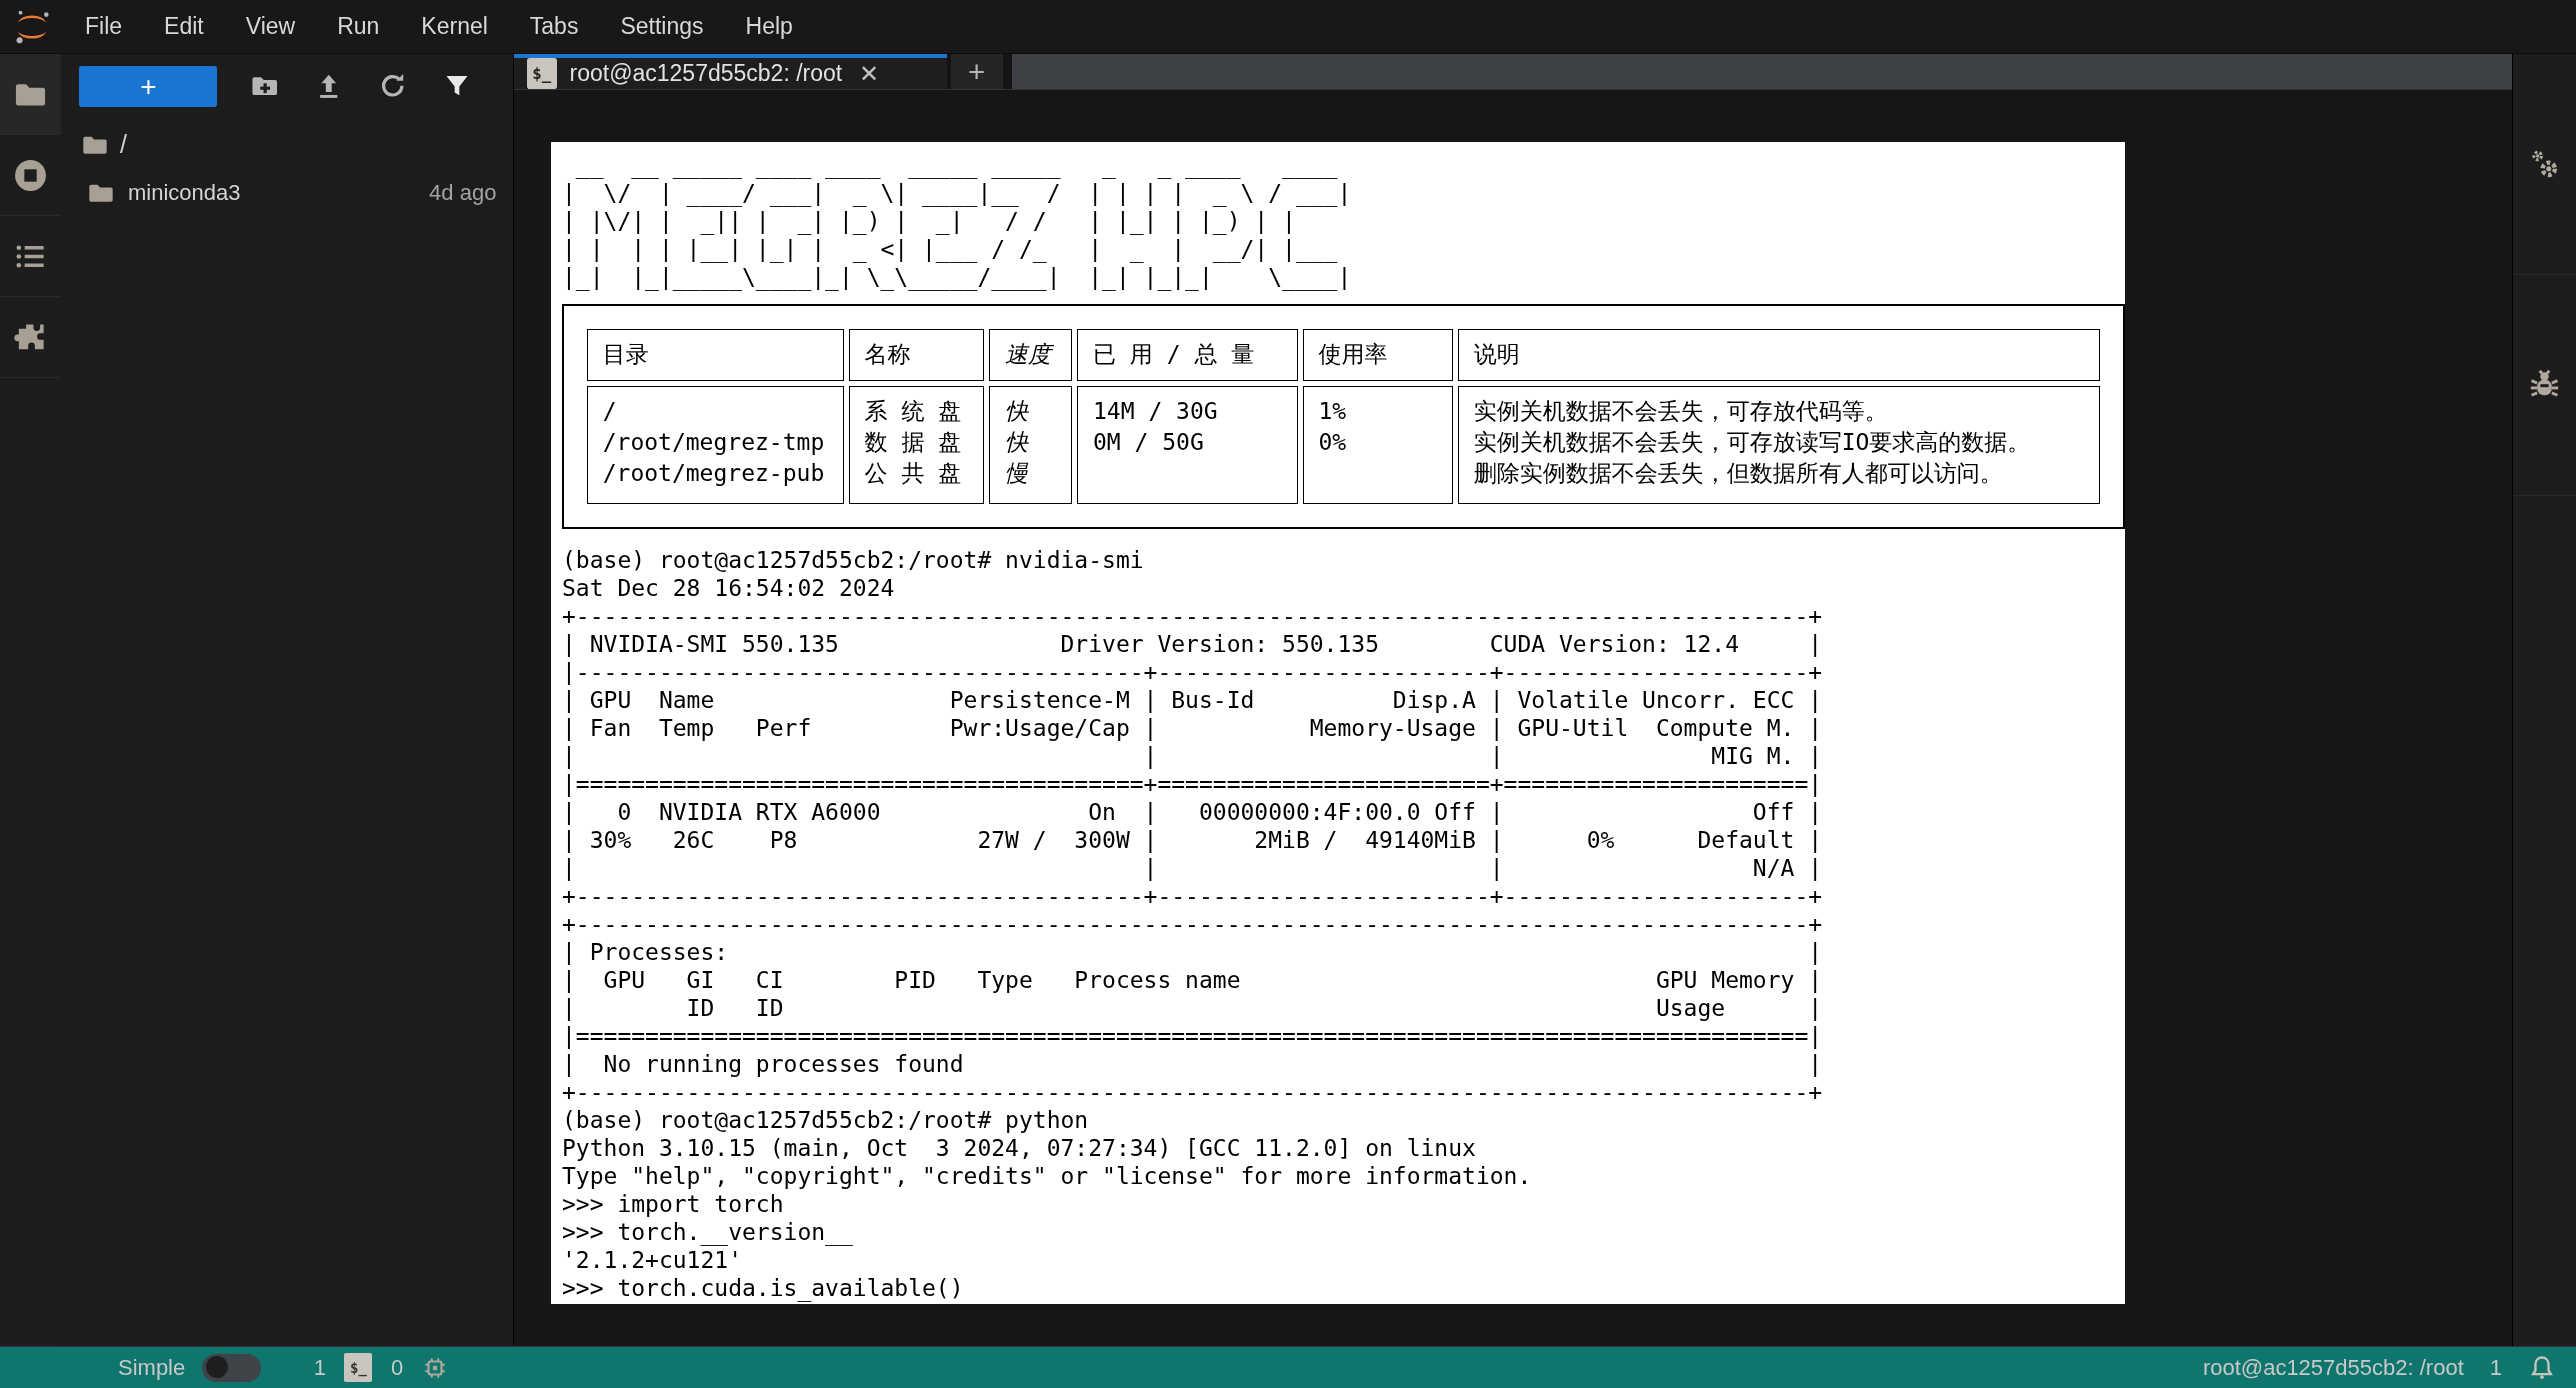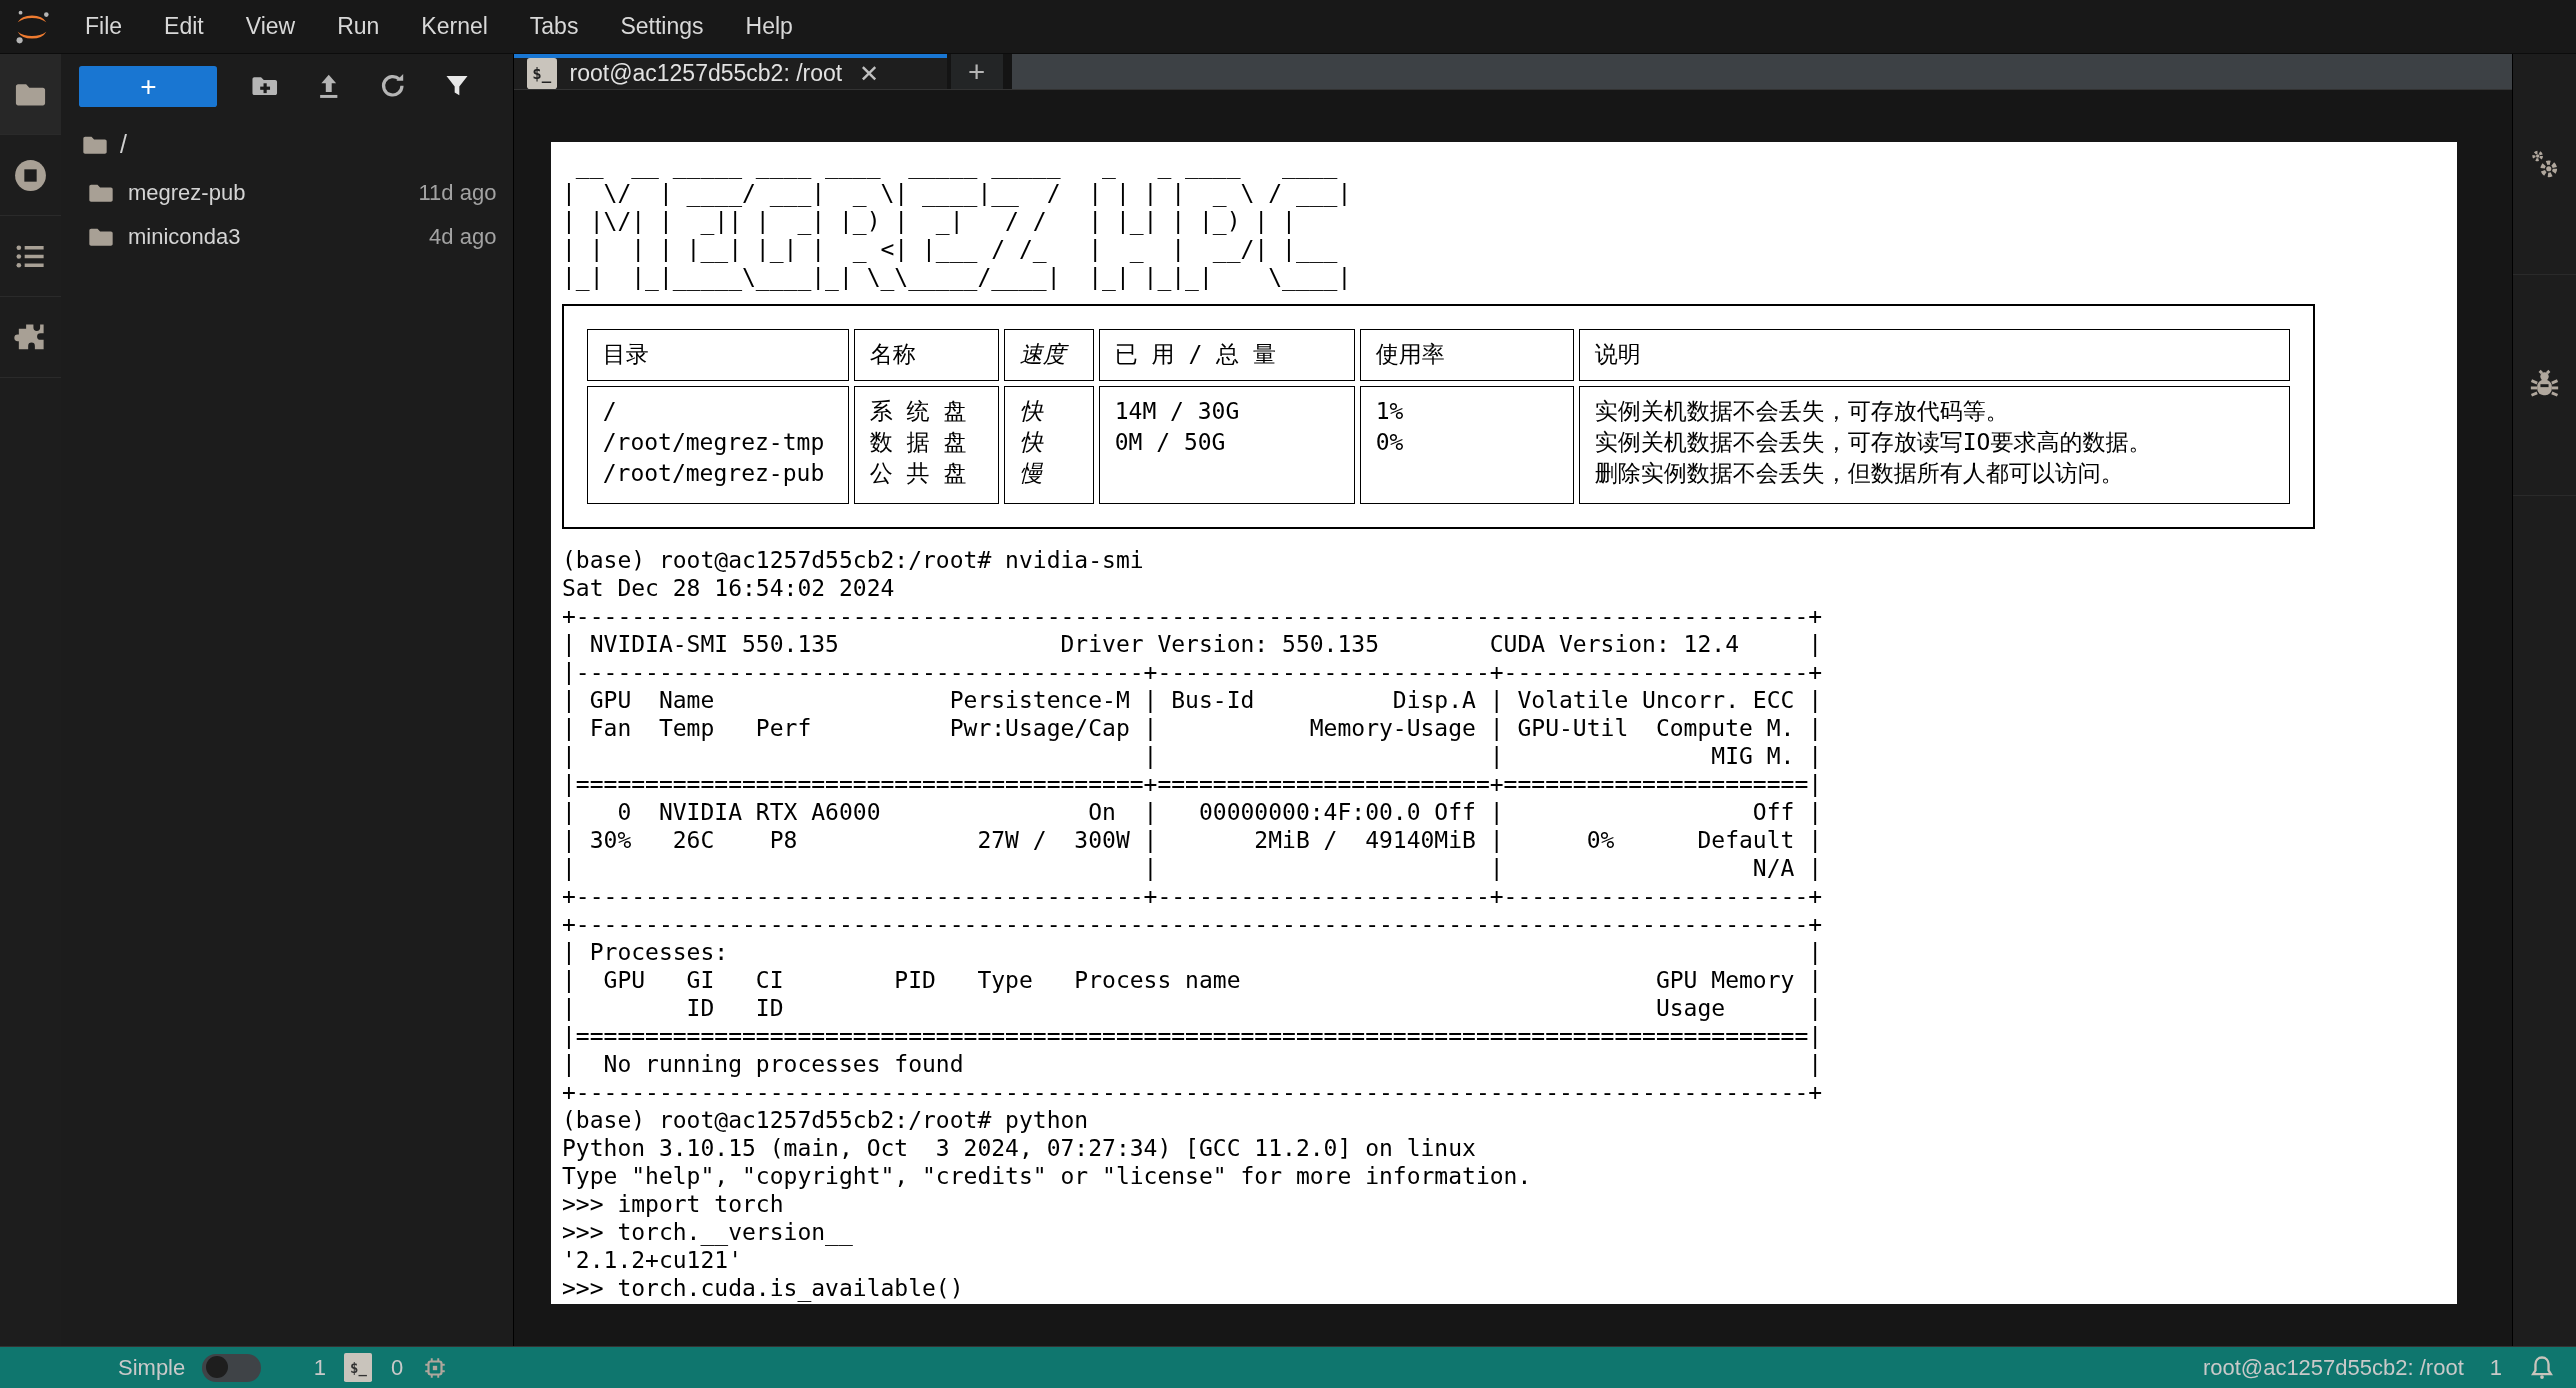--- a/index.html
+++ b/index.html
@@ -51,21 +51,21 @@
          display:flex; align-items:center; gap:13px; padding:0 13px; }
   .term-badge { width:29.5px; height:31px; background:#c9c4bc; border-radius:2.8px; color:#222;
                 font-family:"DejaVu Sans Mono", monospace; font-size:15.7px; font-weight:bold;
                 display:flex; align-items:center; justify-content:center; }
   .tab-title { color:#e2e2e2; font-size:23px; white-space:nowrap; }
   .tab-close { color:#c0c0c0; font-size:24px; margin-left:3.7px; }
   .tab-add { width:52px; background:#232526; color:#b5b5b5; font-size:29.5px;
              display:flex; align-items:center; justify-content:center; }
   .tab-underline { height:2.8px; background:#1a1a1a; border-bottom:0.9px solid #333; }
   .term-outer { flex:1; padding:28px 55px 46px 37px; }
-  .term-view { width:1906px; height:1162px; background:#ffffff; color:#000;
+  .term-view { width:1574px; height:1162px; background:#ffffff; color:#000;
                font-family:"DejaVu Sans Mono", monospace; font-size:23px; line-height:28px;
                padding:9.2px 0 0 11px; overflow:hidden;margin-top:24px; }
   .pre { white-space:pre; }
 
   
   .disk-wrap { display:inline-block; border:2.8px double #000; padding:18px; margin:13px 0 11px 0; }
   table.disk { border-collapse:separate; border-spacing:5.5px; }
   table.disk th, table.disk td { border:1.8px solid #000; font-weight:normal; text-align:left;
       font-family:"DejaVu Sans Mono", monospace; font-size:23px; vertical-align:top;
       padding:9.2px 14.7px; white-space:pre; line-height:31px; }
@@ -173,27 +173,20 @@
         <svg width="28" height="28" viewBox="0 0 24 24">
           <path d="M3 3.5 h18 L14 12.5 v7.5 l-4 -2.5 v-5 Z" fill="#e8e8e8"></path>
         </svg>
       </div>
     </div>
     <div class="breadcrumb">
       <svg width="28" height="28" viewBox="0 0 24 24">
         <path d="M2 6.5 c0-.8.7-1.5 1.5-1.5 H9 l2.2 2.3 H20.5 c.8 0 1.5.7 1.5 1.5 V18 c0 .8-.7 1.5-1.5 1.5 H3.5 C2.7 19.5 2 18.8 2 18 Z" fill="#a8a095"></path>
       </svg>
       <span>/</span>
-    </div>
-    <div class="fb-row">
-      <svg width="28" height="28" viewBox="0 0 24 24">
-        <path d="M2 6.5 c0-.8.7-1.5 1.5-1.5 H9 l2.2 2.3 H20.5 c.8 0 1.5.7 1.5 1.5 V18 c0 .8-.7 1.5-1.5 1.5 H3.5 C2.7 19.5 2 18.8 2 18 Z" fill="#a8a095"></path>
-      </svg>
-      <span>megrez-pub</span>
-      <span class="mod">11d ago</span>
     </div>
     <div class="fb-row">
       <svg width="28" height="28" viewBox="0 0 24 24">
         <path d="M2 6.5 c0-.8.7-1.5 1.5-1.5 H9 l2.2 2.3 H20.5 c.8 0 1.5.7 1.5 1.5 V18 c0 .8-.7 1.5-1.5 1.5 H3.5 C2.7 19.5 2 18.8 2 18 Z" fill="#a8a095"></path>
       </svg>
       <span>miniconda3</span>
       <span class="mod">4d ago</span>
     </div>
   </div>
 

